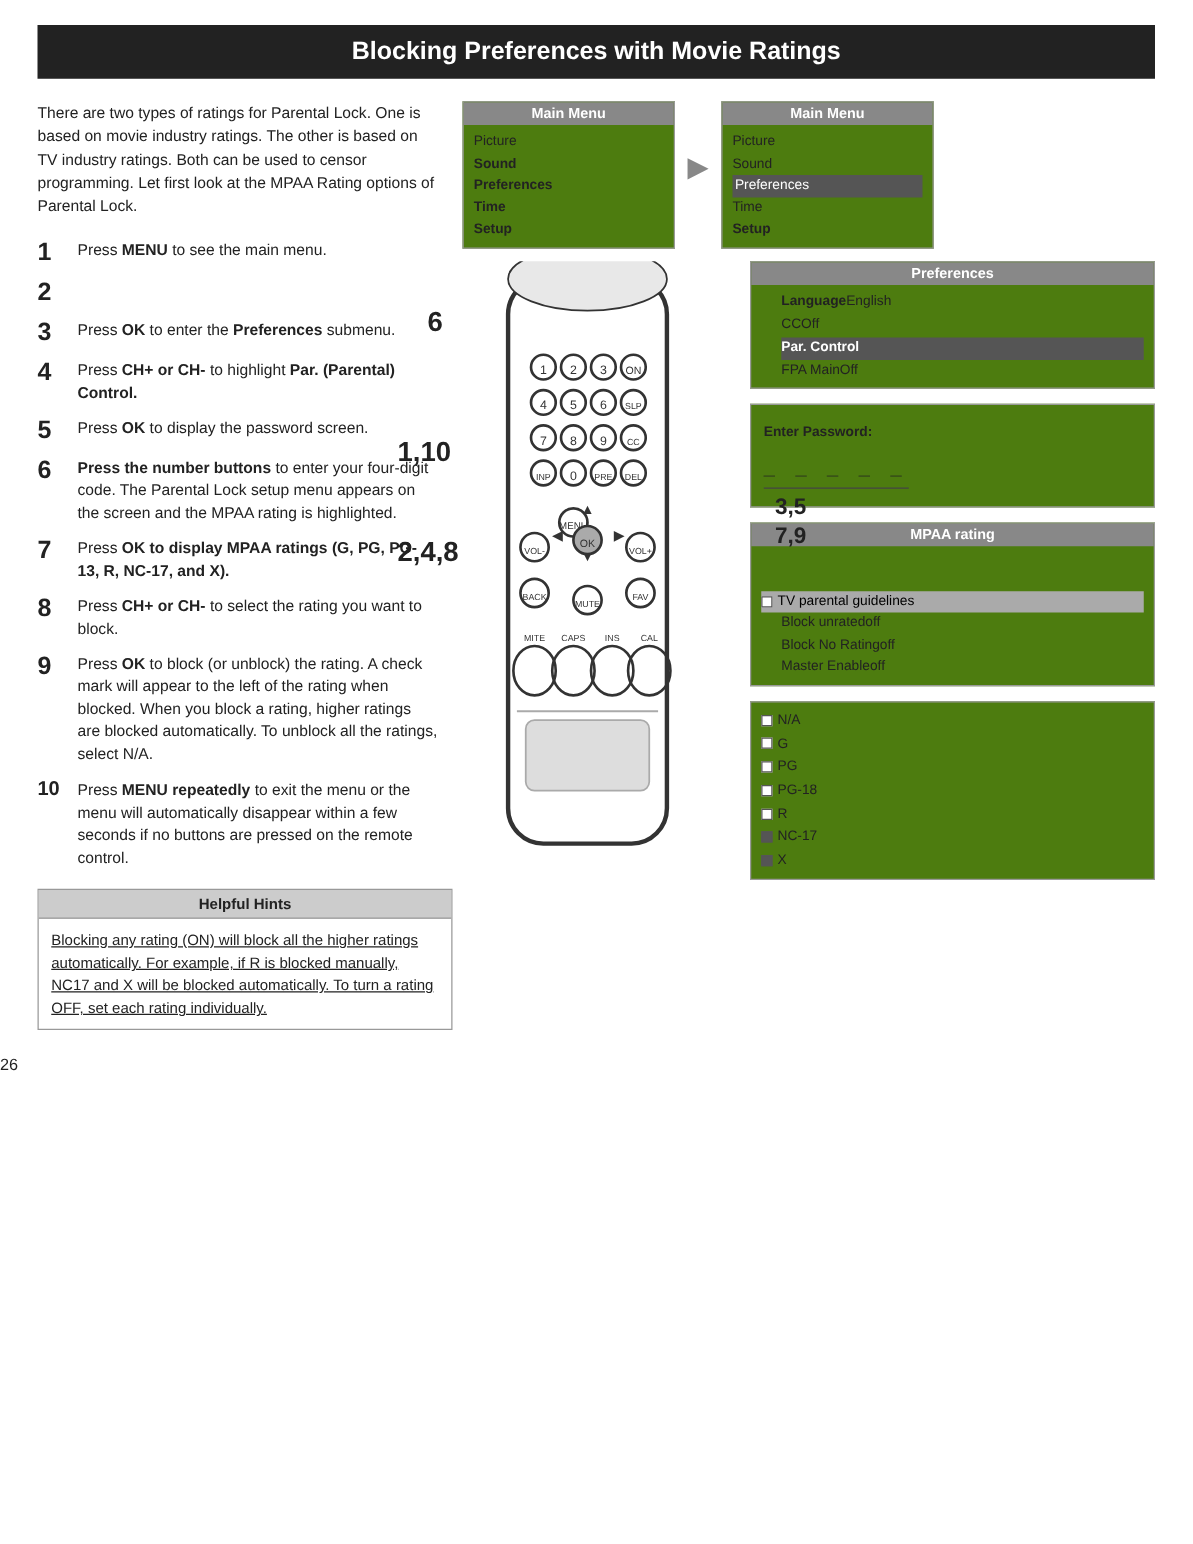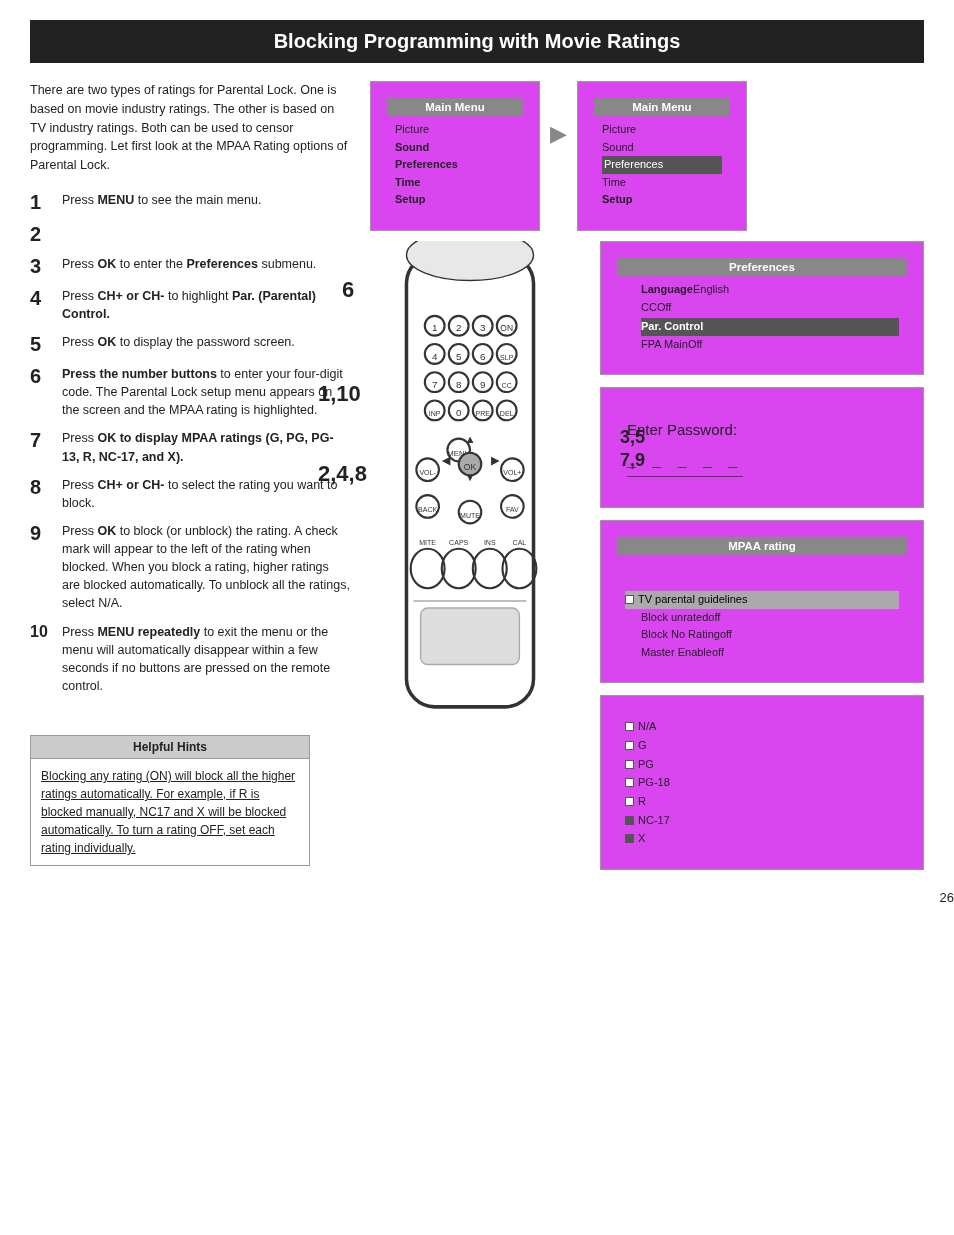--- a/index.html
+++ b/index.html
@@ -90,22 +90,22 @@
     
     .screens-col {
       display: flex;
       flex-direction: column;
       gap: 12px;
       flex: 1;
     }
 
     .screen-box {
       border: 1.5px solid #999;
-      background: #d946ef;
-      padding: 16px;
+      background: #4d7c0f;
+      padding: 0;
       min-width: 170px;
     }
 
     .screen-title {
       background: #888;
       color: #fff;
       font-size: 11.5px;
       font-weight: bold;
       padding: 3px 8px;
       text-align: center;
@@ -138,22 +138,22 @@
       background: #555;
       color: #fff;
     }
 
     
     .password-screen .screen-body {
       padding: 14px 10px;
     }
 
     .password-label {
-      font-size: 15px;
-      font-weight: normal;
+      font-size: 11px;
+      font-weight: bold;
       margin-bottom: 6px;
     }
 
     
     .rating-screen .screen-body .checkbox-row {
       display: flex;
       align-items: center;
       gap: 4px;
       font-size: 11px;
       line-height: 1.6;
@@ -187,53 +187,53 @@
       line-height: 1.7;
     }
 
     .ratings-list .rating-row.checked-row .checkbox-icon {
       background: #555;
     }
 
     
     .hints-box {
       border: 1.5px solid #999;
-      margin-top: 40px;
+      margin-top: 16px;
       margin-left: 0;
-      width: 280px;
+      width: 332px;
     }
 
     .hints-title {
       background: #ccc;
       text-align: center;
       padding: 4px 8px;
       font-size: 12px;
       font-weight: bold;
       border-bottom: 1px solid #999;
     }
 
     .hints-body {
       padding: 8px 10px;
       font-size: 12px;
       line-height: 1.5;
       text-decoration: underline;
     }
 
     
     .page-number {
-      text-align: right;
+      text-align: left;
       margin-top: 20px;
       font-size: 13px;
       padding-bottom: 20px;
     }
   </style>
 </head>
 <body>
 
-<div class="page-header">Blocking Programming with Movie Ratings</div>
+<div class="page-header">Blocking Preferences with Movie Ratings</div>
 
 <div class="content-wrapper">
 
   <div class="left-col">
     <p class="intro-text">There are two types of ratings for Parental Lock. One is based on movie industry ratings. The other is based on TV industry ratings. Both can be used to censor programming. Let first look at the MPAA Rating options of Parental Lock.</p>
 
     <ol class="steps">
 
       <li class="step-item">
         <span class="step-num">1</span>

